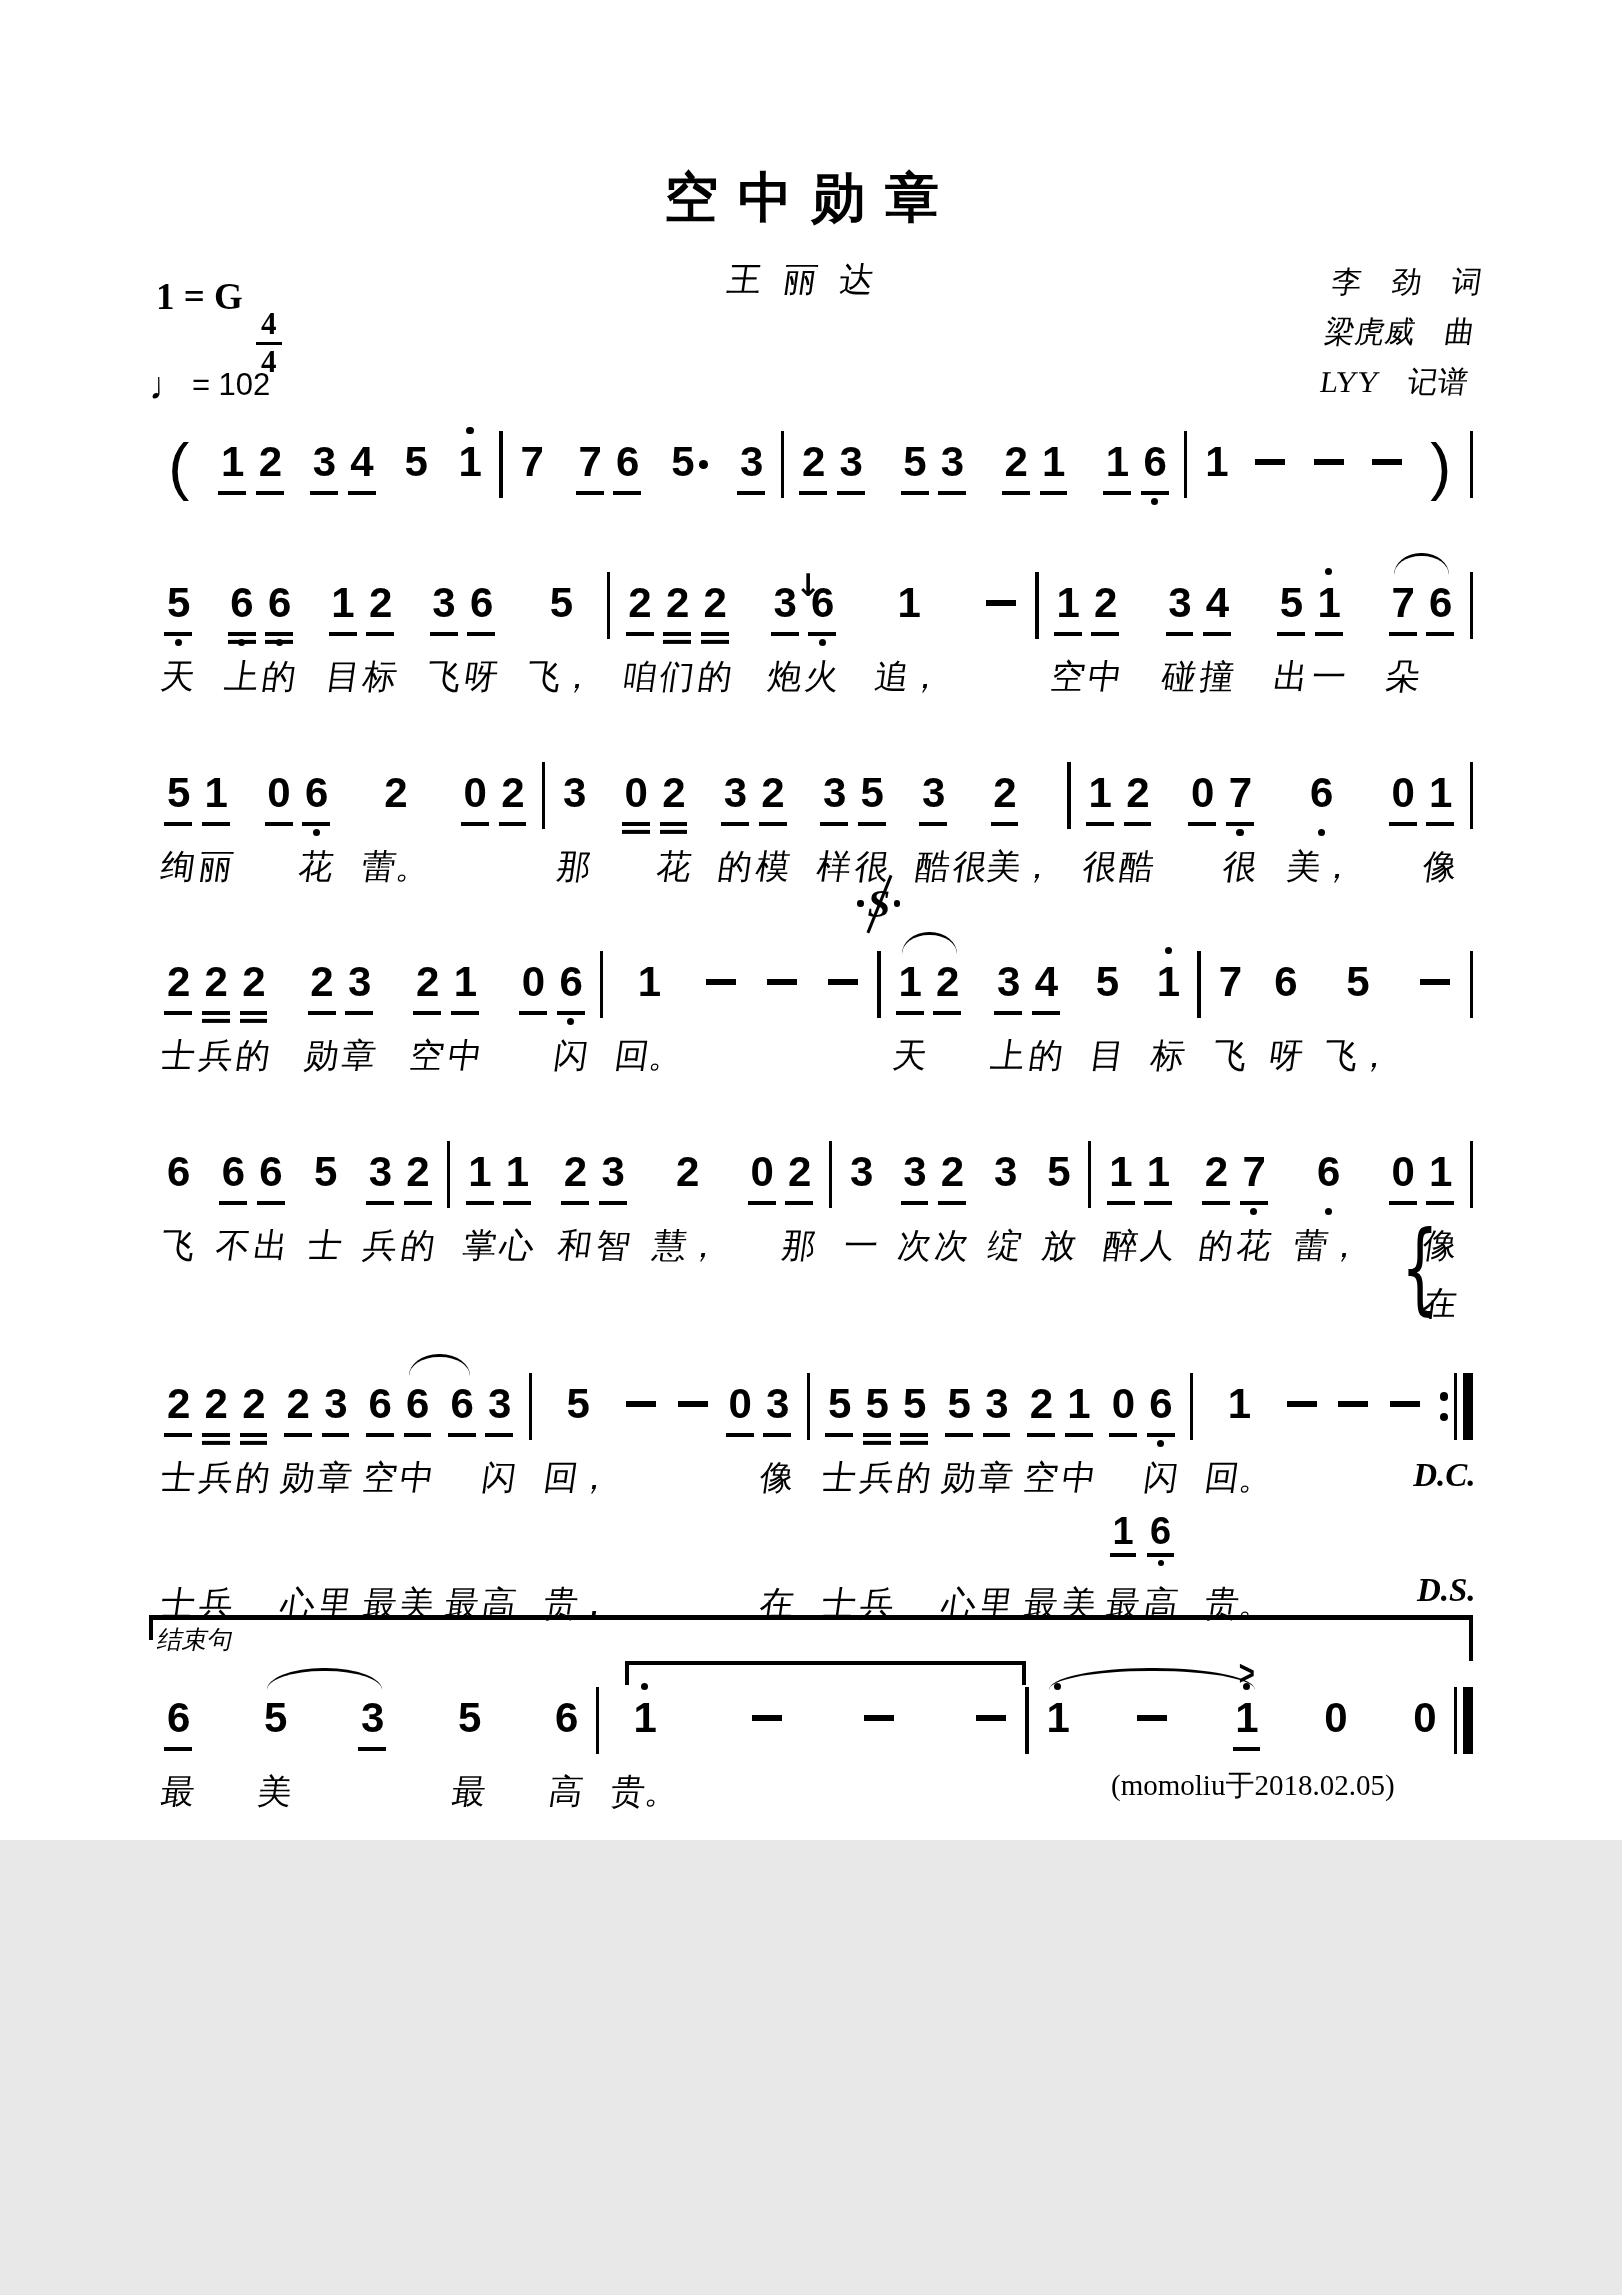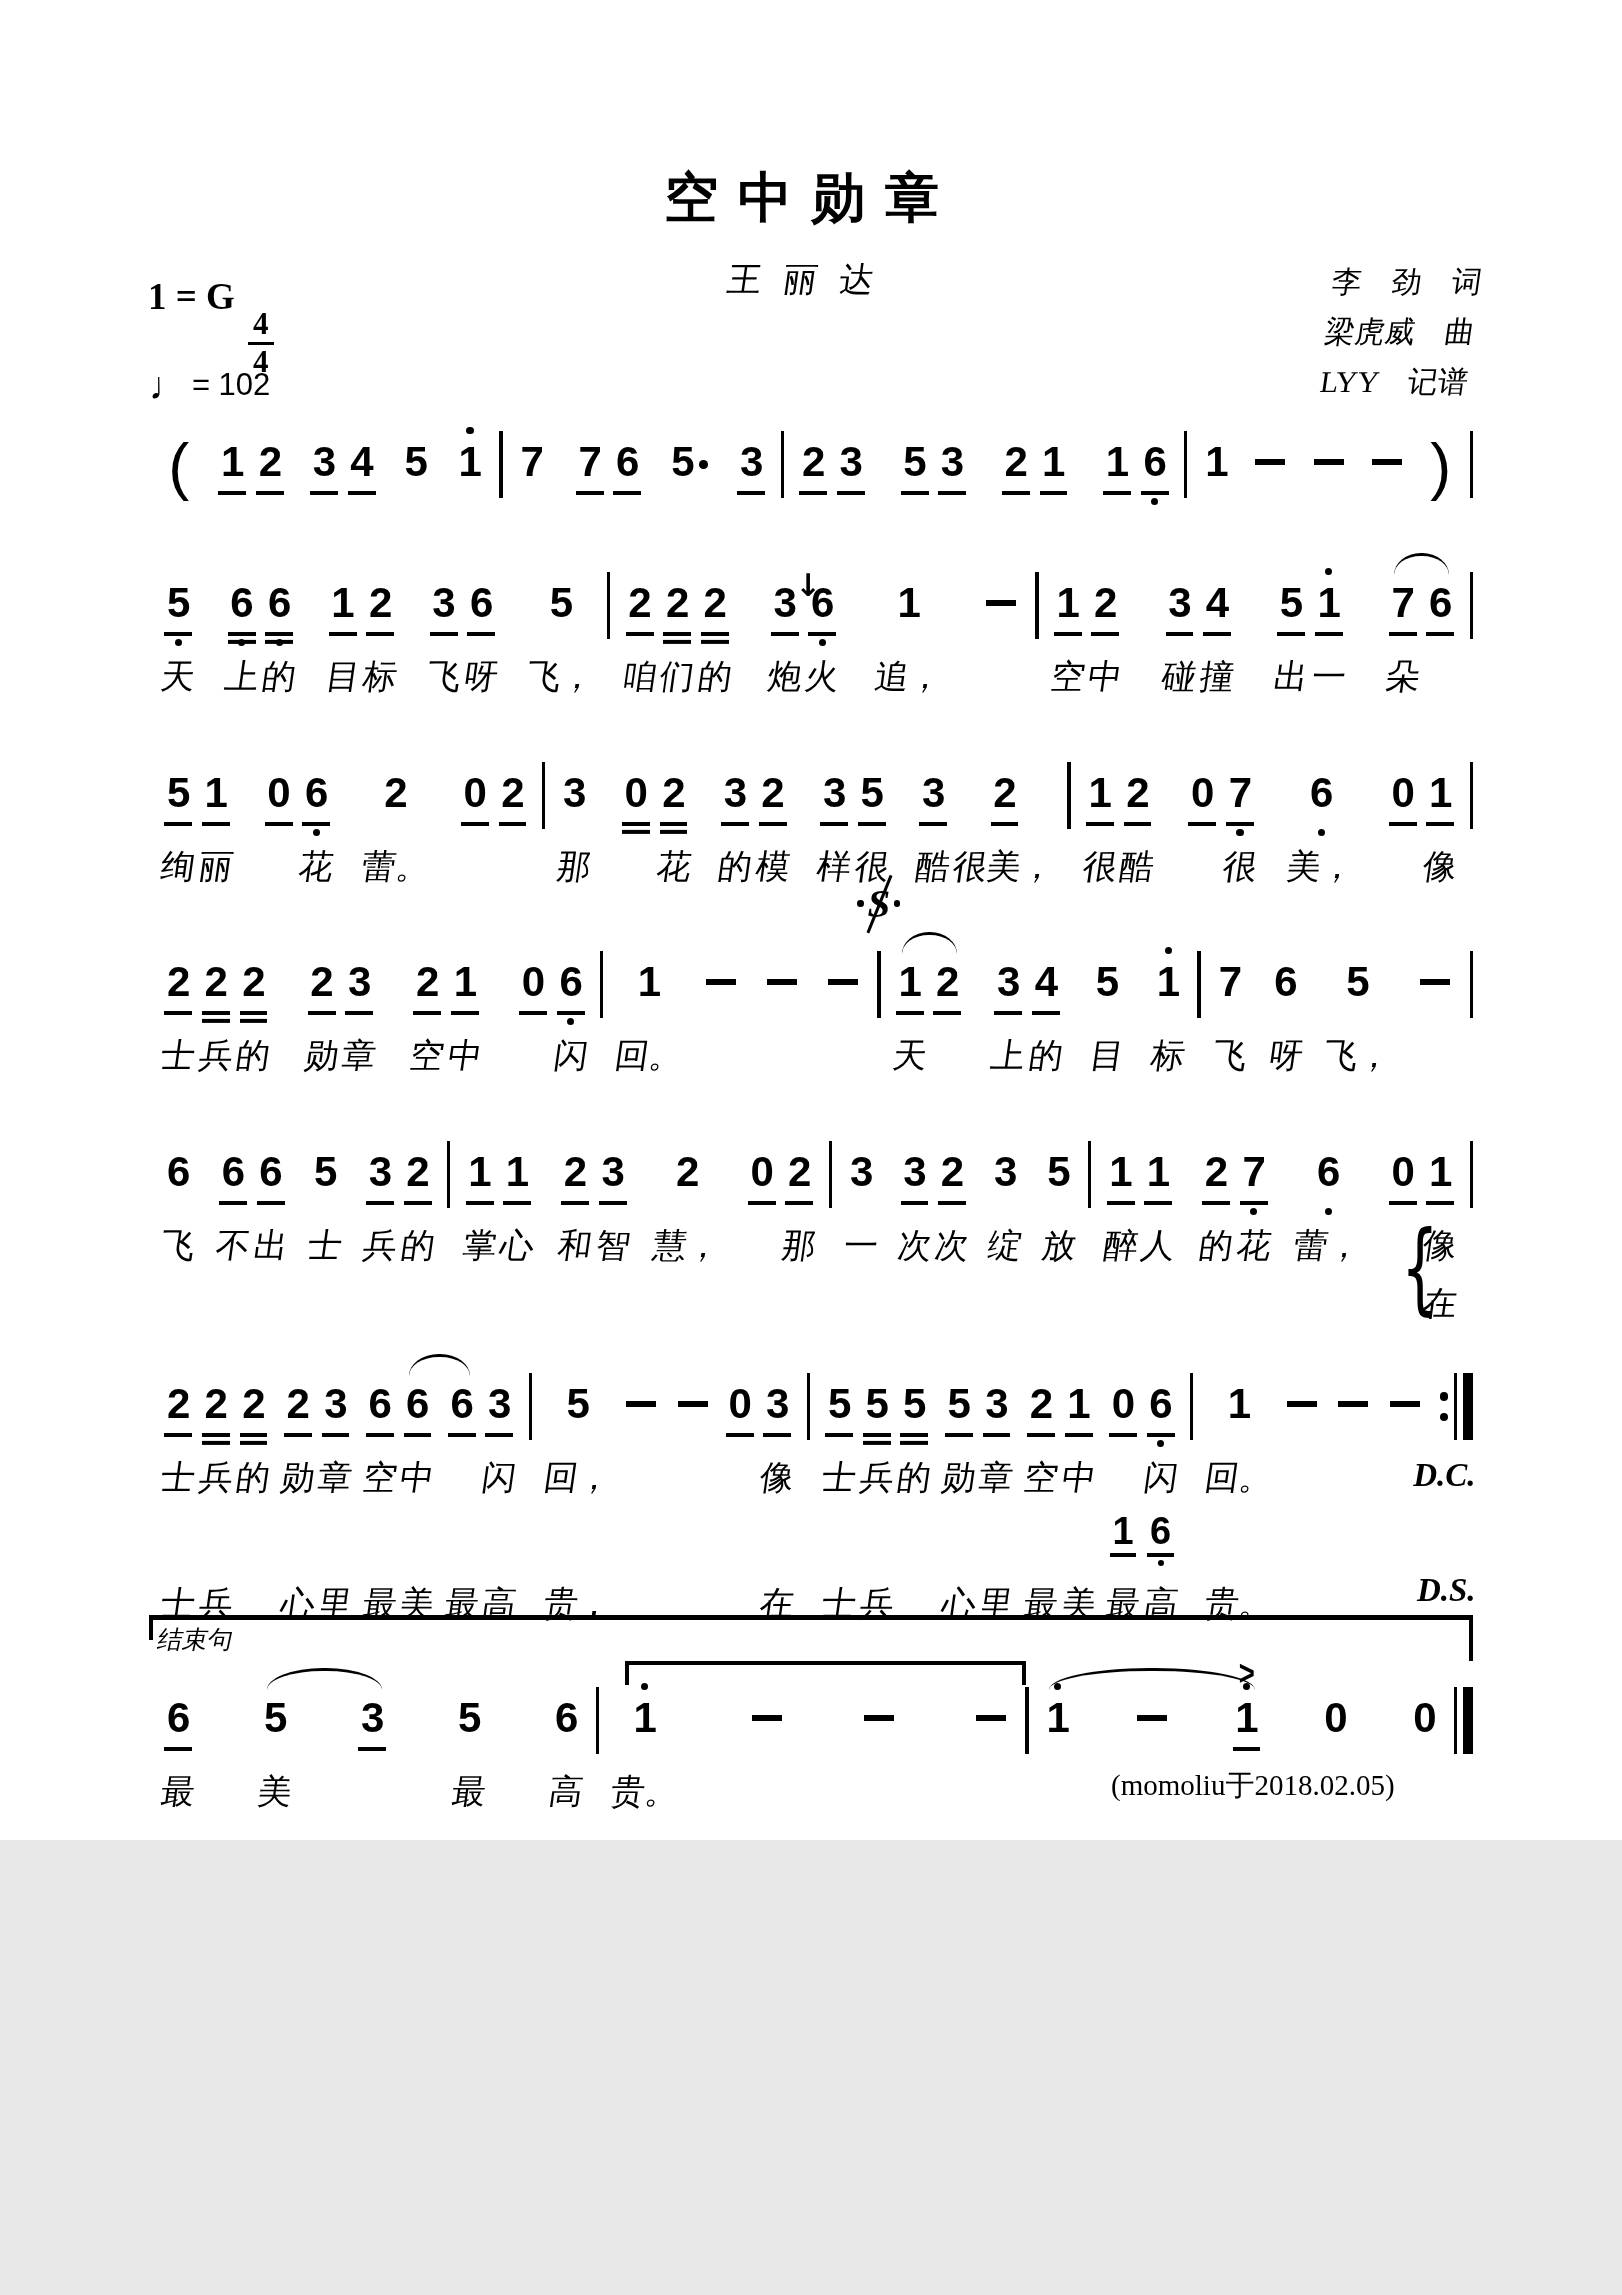--- a/index.html
+++ b/index.html
@@ -5,21 +5,21 @@
   html,body{margin:0;padding:0;background:#e8e8e8}
   .page{position:relative;width:1623px;height:1840px;background:#fff;overflow:hidden;
         font-family:"Liberation Sans",sans-serif;color:#000}
   
   .title{position:absolute;top:162px;left:0;width:100%;text-align:center;margin:0;
          font:700 54px "Liberation Sans",sans-serif;letter-spacing:19.6px}
   .subtitle{position:absolute;top:257px;left:0;width:100%;text-align:center;
             font:34px "Liberation Serif",serif;letter-spacing:22px;transform:skewX(-8deg)}
   .credits{position:absolute;top:257px;right:148px;text-align:right;
            font:30px "Liberation Serif",serif;line-height:50px;transform:skewX(-8deg)}
-  .keysig{position:absolute;left:148px;top:275px;font:700 37px "Liberation Serif",serif}
+  .keysig{position:absolute;left:156px;top:275px;font:700 37px "Liberation Serif",serif}
   .keysig .frac{display:inline-flex;flex-direction:column;margin-left:13px;vertical-align:-25px}
   .keysig .frac b{font:700 31px/34px "Liberation Serif",serif;text-align:center;padding:0 5.2px}
   .keysig .frac b.num{border-bottom:3.9px solid #000;padding-bottom:1.3px}
   .tempo{position:absolute;left:149px;top:364px;font:31px "Liberation Sans",sans-serif}
   .tempo .tnote{font-size:39px;vertical-align:-3.9px;margin-right:3.9px}
   
   .sys{position:absolute;left:149px;width:1324px}
   .staff{position:relative;display:flex;align-items:flex-start;width:100%}
   .measure{display:flex;justify-content:space-between;align-items:flex-start;padding:0 10.5px;min-width:0}
   .group{display:flex}

